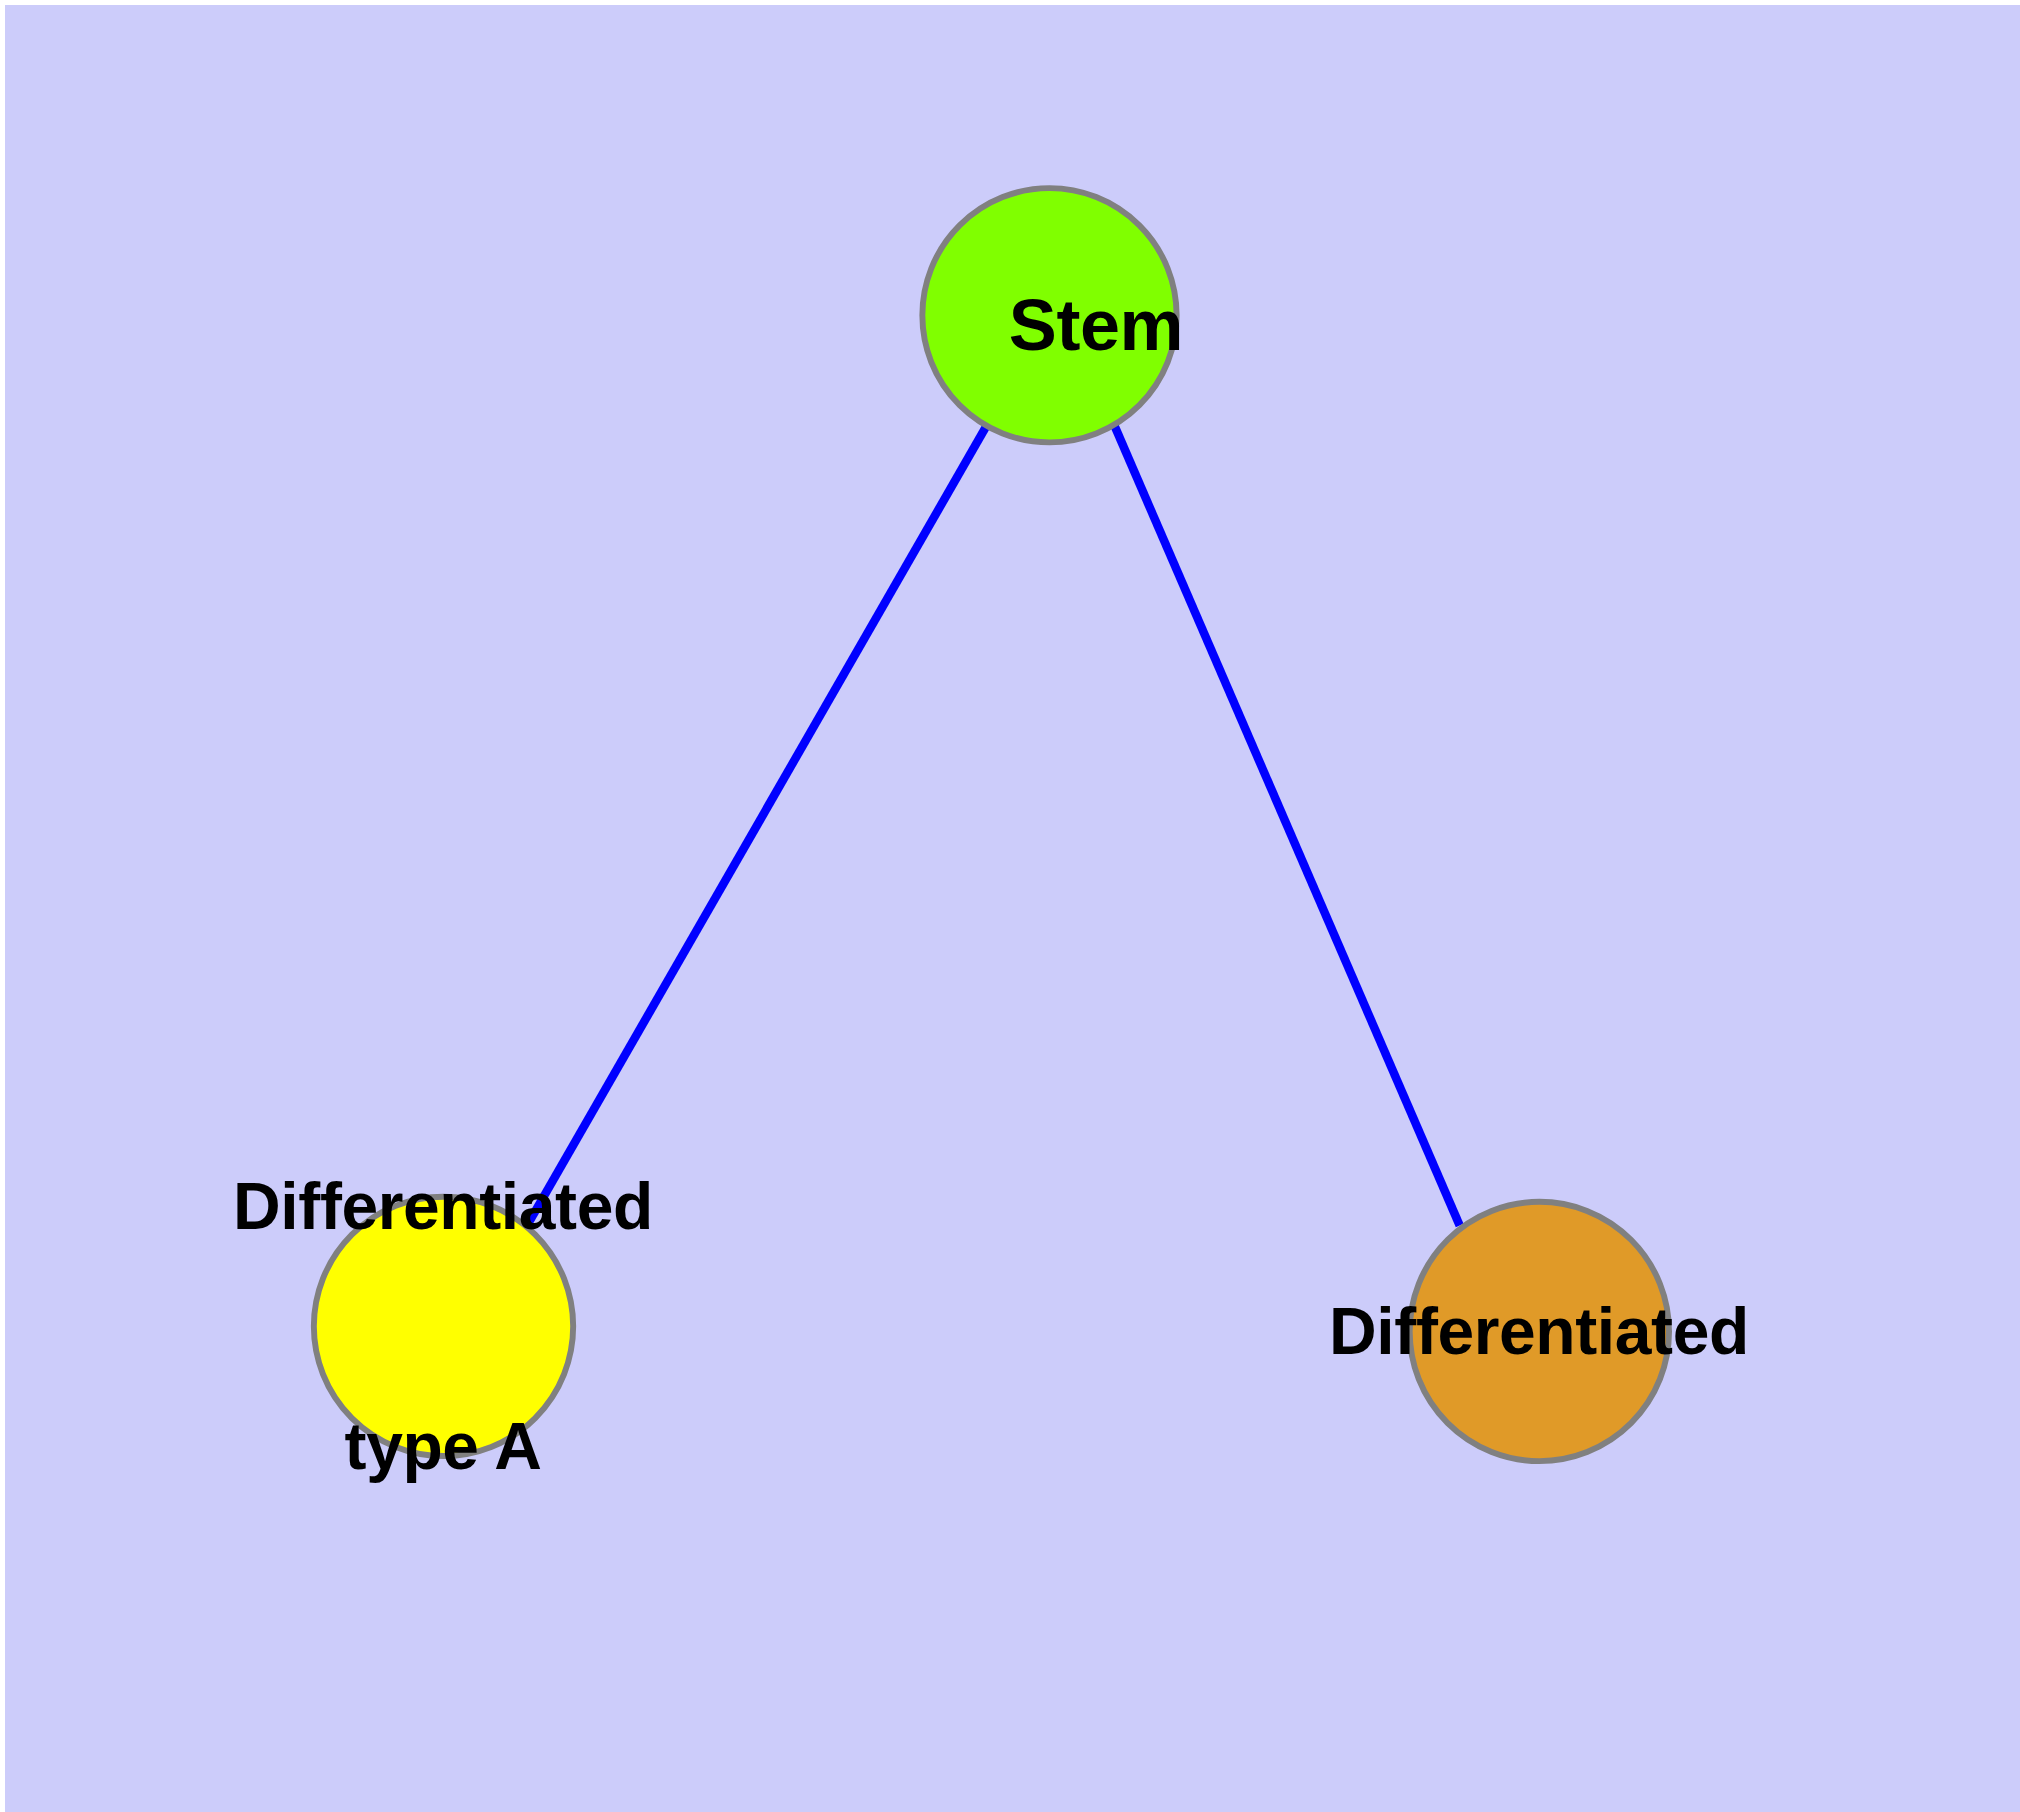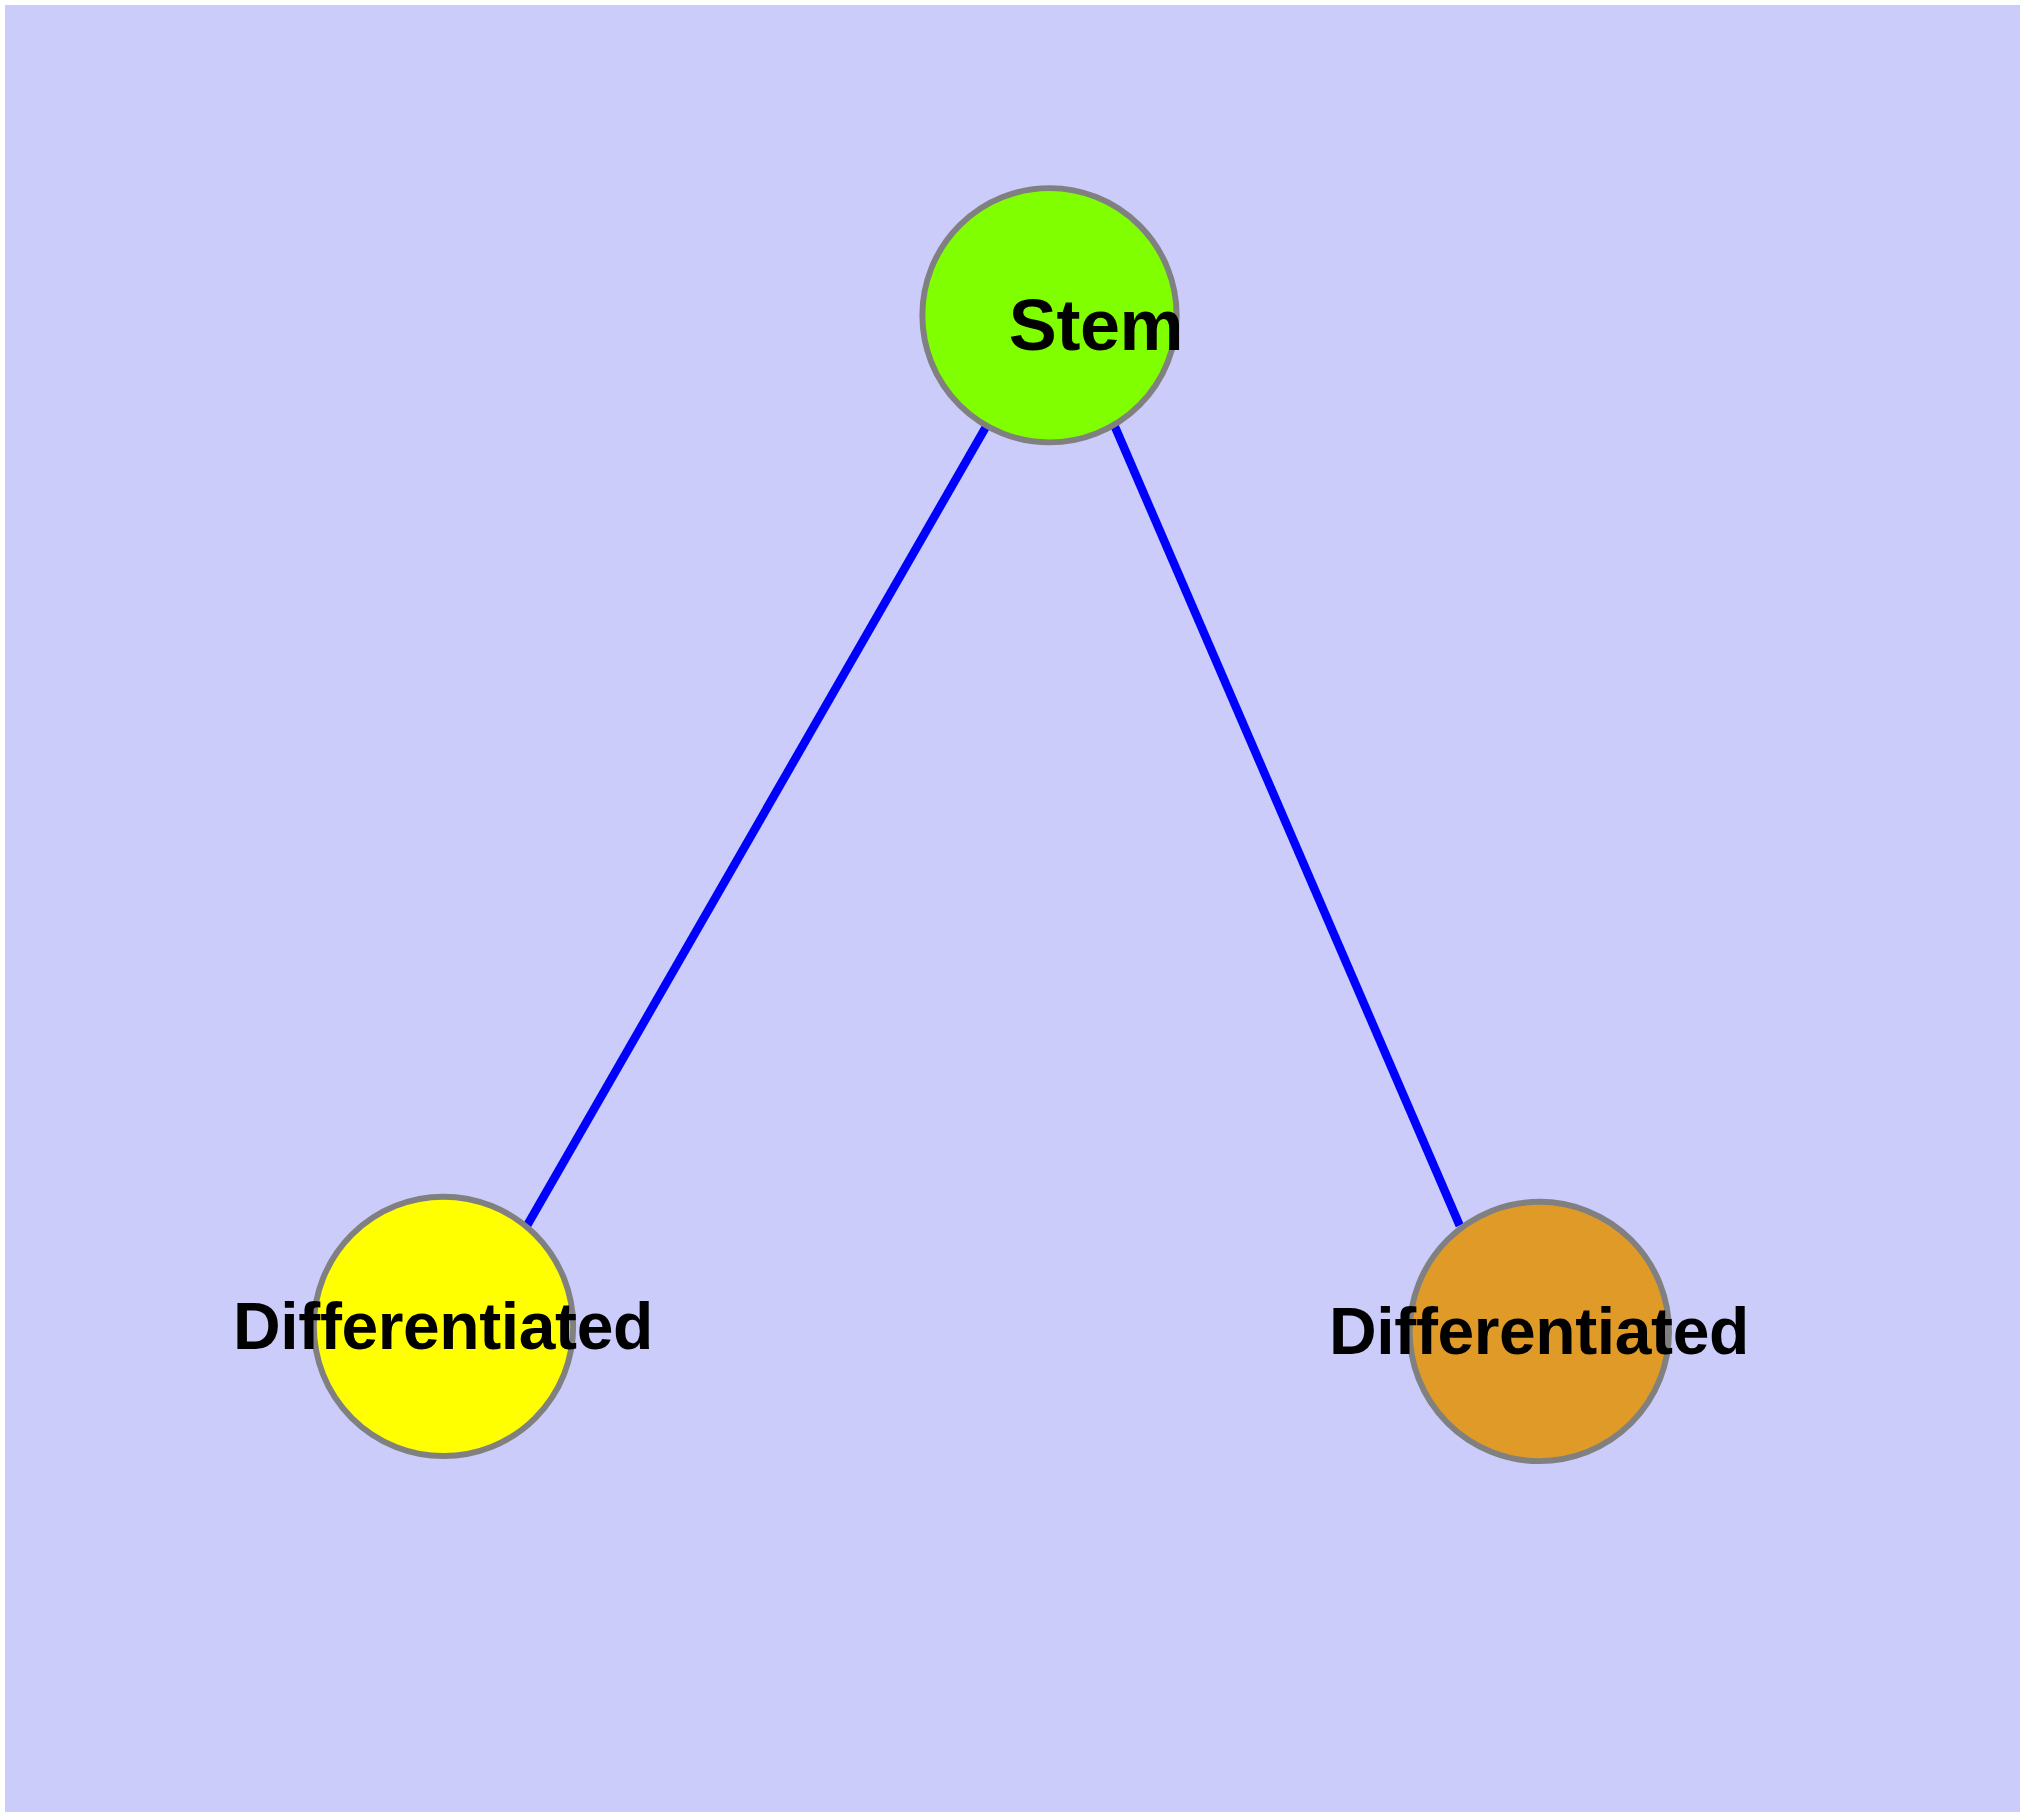--- a/index.html
+++ b/index.html
@@ -76,20 +76,21 @@
       <circle id="node-circle-diff-b" cx="1816" cy="1571" r="153" fill="#e09a28" stroke="#808080" stroke-width="7"></circle>
     </g>
   </svg>
 
   <div class="node-label" id="label-stem" style="left: 1049px; top: 325px; color: rgb(0, 0, 0); font-size: 72px; margin-left: 47px;">
     <div>Stem</div>
   </div>
 
   <div class="node-label" id="label-diff-a" style="left: 443px; top: 1326px; color: rgb(0, 0, 0); font-size: 66px;">
     <div>Differentiated</div>
+    <div>type A</div>
   </div>
 
   <div class="node-label" id="label-diff-b" style="left: 1539px; top: 1331px; color: rgb(0, 0, 0); font-size: 66px;">
     <div>Differentiated</div>
   </div>
 
   <div class="node-hit" style="left:1049px; top:315px; width:260px; height:260px;"></div>
   <div class="node-hit" style="left:443px; top:1326px; width:265px; height:265px;"></div>
   <div class="node-hit" style="left:1539px; top:1331px; width:265px; height:265px;"></div>
 

